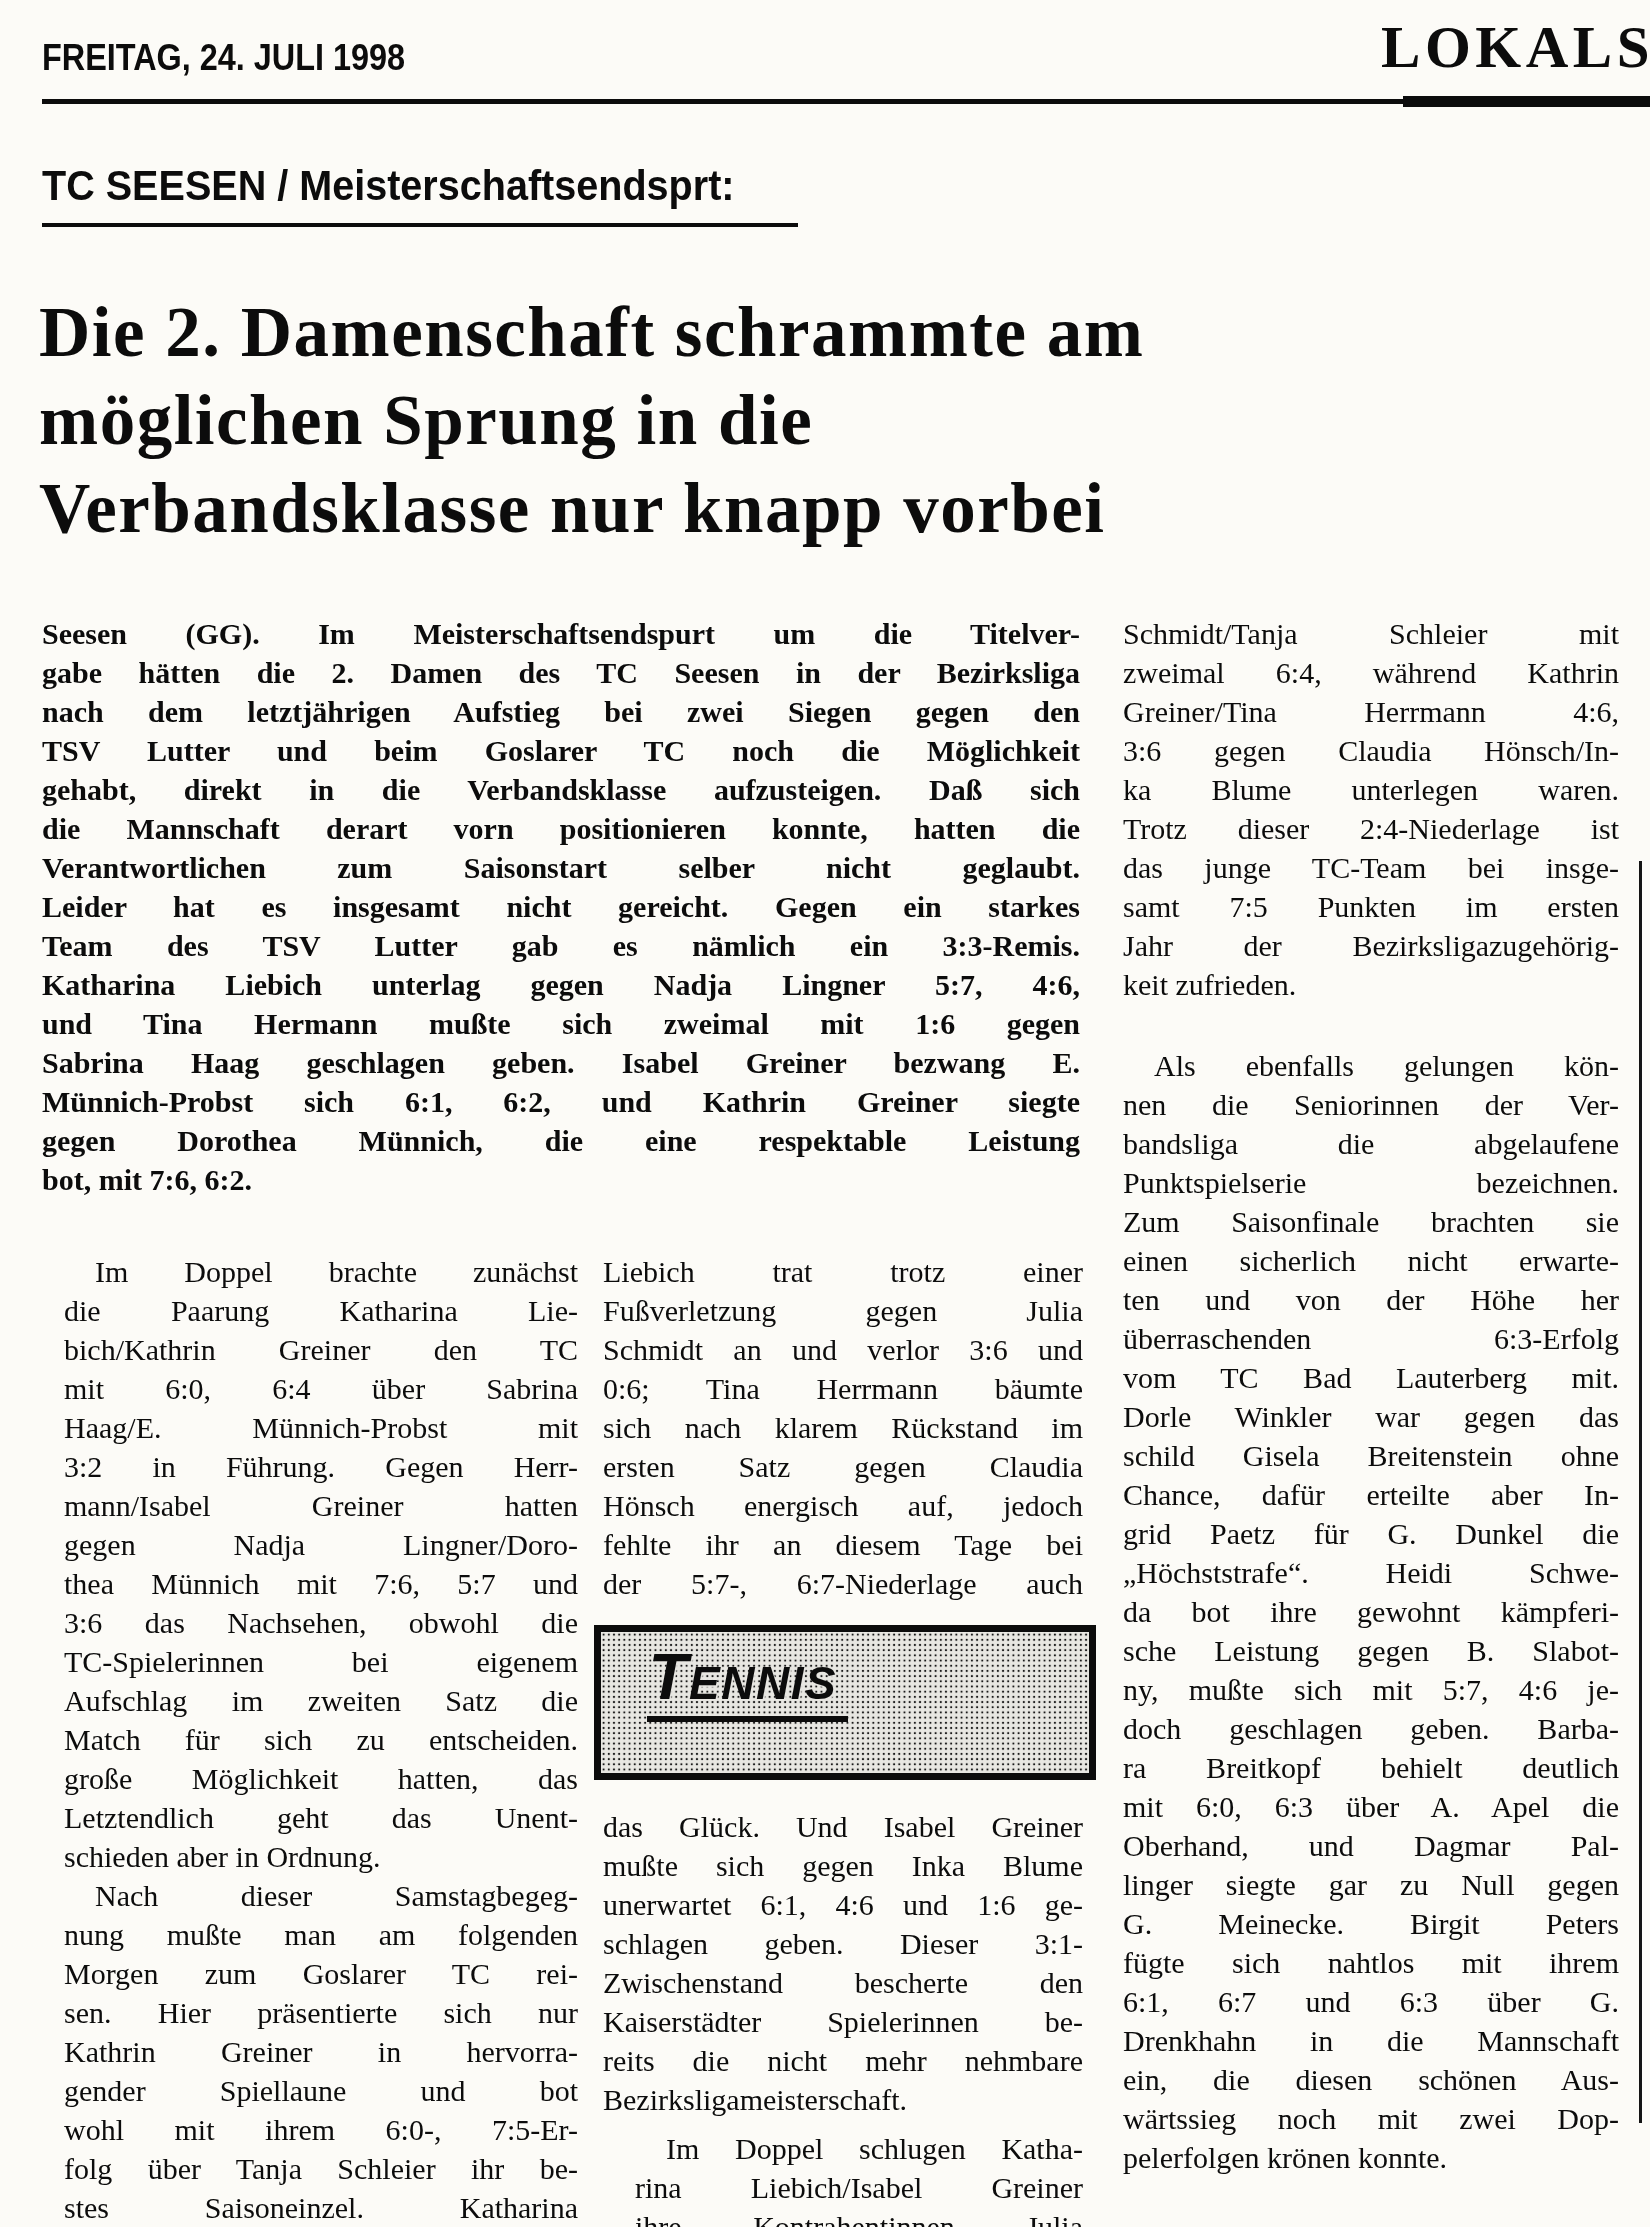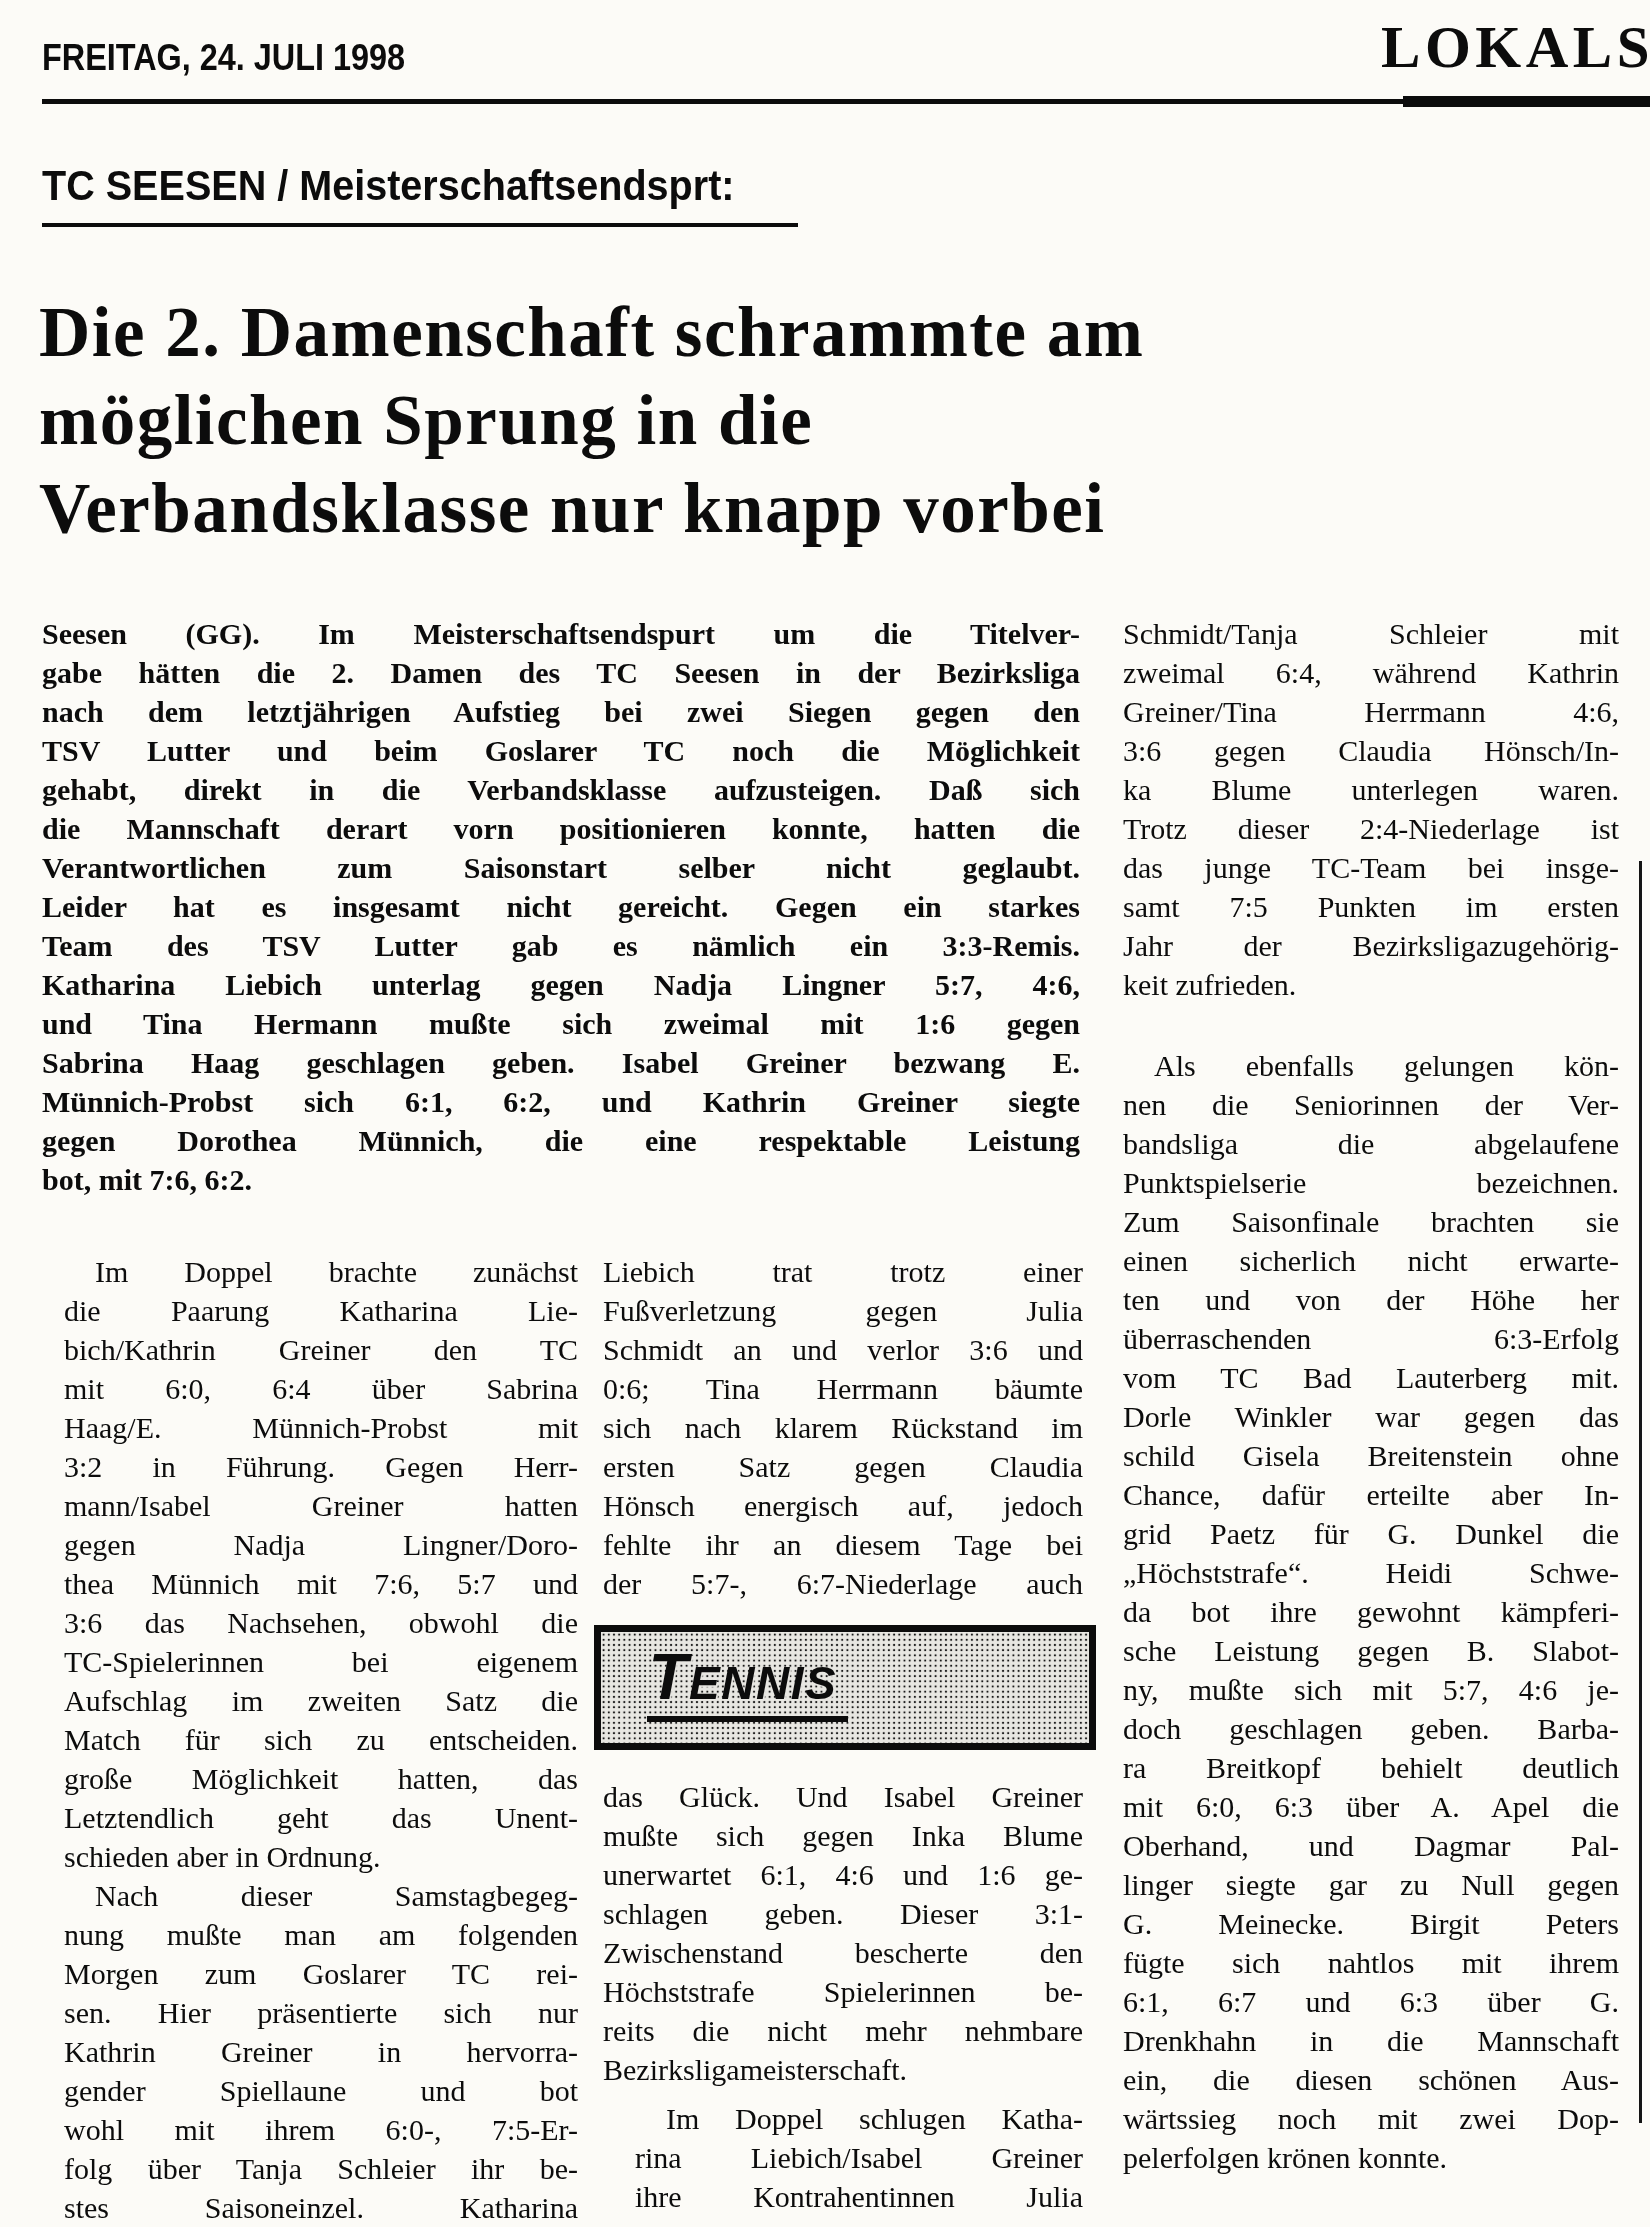--- a/index.html
+++ b/index.html
@@ -47,21 +47,21 @@
 
   .jline { text-align:justify; text-align-last:justify; }
   .para.endleft .jline:last-child { text-align-last:left; }
   .para.indent .jline:first-child { text-indent:31px; }
   .para.gap { margin-top:42px; }
   .para.smallgap { margin-top:10.4px;margin-left:32px; }
 
   
   .tennis-box {
     position:relative; box-sizing:border-box;
-    margin:22px 0 27px -9px; width:502px; height:125px;
+    margin:22px 0 27px -9px; width:502px; height:155px;
     border:7.4px solid #0c0c0c;
     background-color:#e8e7e2;
     background-image:radial-gradient(circle, #1a1a1a 1.1px, rgba(0,0,0,0) 1.4px);
     background-size:5.2px 5.2px;
   }
   .tennis-label {
     position:absolute; left:46px; top:12px; display:inline-block;
     font-family:"Liberation Sans", sans-serif; font-weight:700; font-style:italic;
     font-size:46px; line-height:1.05; letter-spacing:1.5px; text-transform:uppercase;
     color:#0c0c0c; border-bottom:6px solid #0c0c0c; padding:0 10.4px 4.5px 1.5px;
@@ -159,21 +159,21 @@
       </div>
     <div class="tennis-box">
       <div class="tennis-label">Tennis</div>
     </div>
     <div class="para endleft">
         <div class="jline">das Glück. Und Isabel Greiner</div>
         <div class="jline">mußte sich gegen Inka Blume</div>
         <div class="jline">unerwartet 6:1, 4:6 und 1:6 ge-</div>
         <div class="jline">schlagen geben. Dieser 3:1-</div>
         <div class="jline">Zwischenstand bescherte den</div>
-        <div class="jline">Höchststrafe Spielerinnen be-</div>
+        <div class="jline">Kaiserstädter Spielerinnen be-</div>
         <div class="jline">reits die nicht mehr nehmbare</div>
         <div class="jline">Bezirksligameisterschaft.</div>
       </div>
     <div class="para indent smallgap">
         <div class="jline">Im Doppel schlugen Katha-</div>
         <div class="jline">rina Liebich/Isabel Greiner</div>
         <div class="jline">ihre Kontrahentinnen Julia</div>
       </div>
   </div>
 

